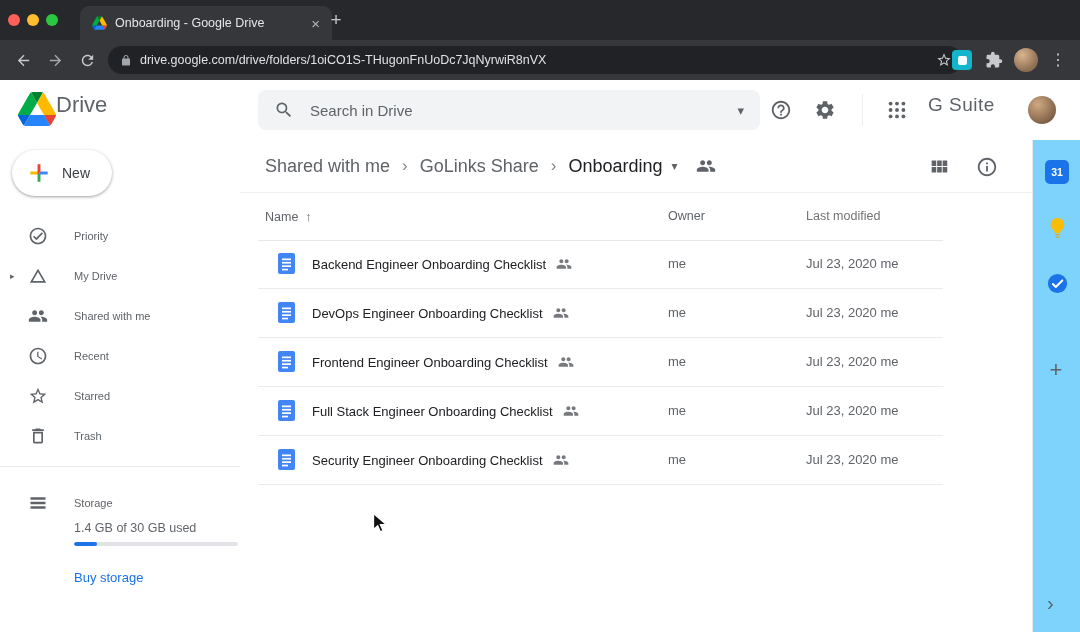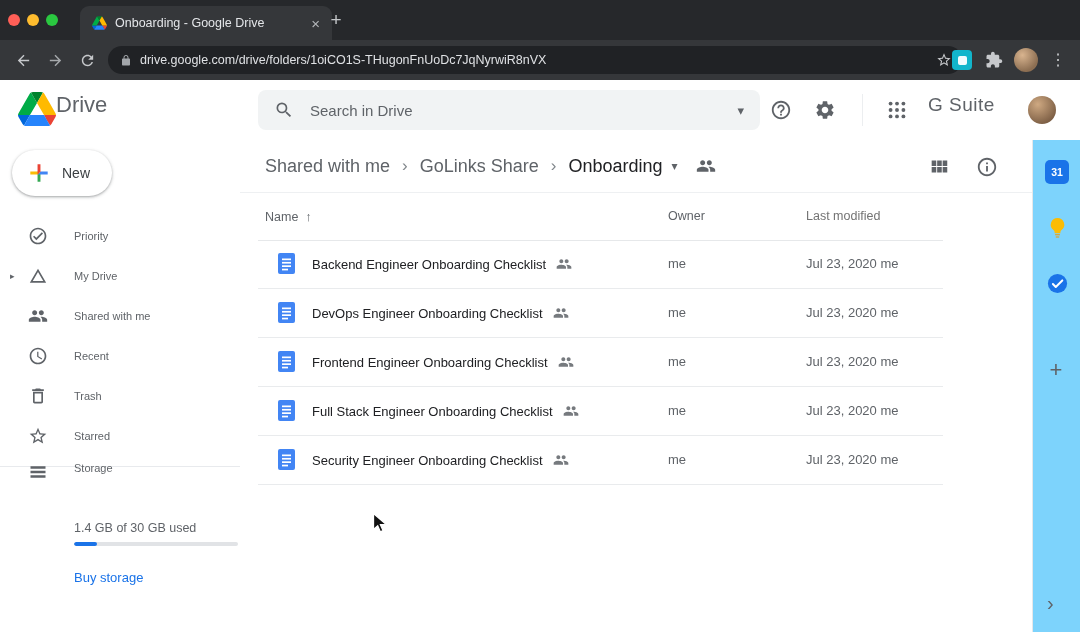--- a/index.html
+++ b/index.html
@@ -64,21 +64,21 @@
            box-shadow:0 1px 2px 0 rgba(60,64,67,.30),0 1px 3px 1px rgba(60,64,67,.15);
            display:inline-flex;align-items:center;gap:10px;padding:0 22px 0 14px;cursor:default}
   .plusc{width:26px;height:26px}
   .new-label{font-size:14px;color:#3c4043}
   .nav-list{position:absolute;top:76px;left:0;width:240px}
   .nav-item{position:relative;height:40px;display:flex;align-items:center}
   .expander{position:absolute;left:10px;top:50%;transform:translateY(-50%);font-size:9px;color:#5f6368}
   .n-ic{width:20px;height:20px;fill:#5f6368;margin-left:28px;flex:0 0 auto}
   .n-lbl{margin-left:26px;font-size:11px;font-weight:500;color:#5f6368;white-space:nowrap}
   .side-div{position:absolute;top:326px;left:0;width:240px;height:1px;background:#e8eaed}
-  .storage-item{position:absolute;top:322px;left:0;width:240px;height:40px;display:flex;}
+  .storage-item{position:absolute;top:343px;left:0;width:240px;height:40px;display:flex;align-items:center}
   .storage-usage{position:absolute;top:381px;left:74px;font-size:12.5px;color:#5f6368}
   .storage-bar{position:absolute;top:402px;left:74px;width:164px;height:4px;border-radius:2px;
                background:#e1e3e6;overflow:hidden}
   .storage-fill{width:14%;height:100%;background:#1a73e8;border-radius:2px}
   .buy-storage{position:absolute;top:430px;left:74px;font-size:13px;font-weight:500;color:#1a73e8}
 
   
   .main{position:absolute;top:140px;left:240px;width:792px;height:492px;background:#fff}
   .toolbar{position:absolute;top:0;left:0;width:100%;height:53px;border-bottom:1px solid #eef0f2;
            display:flex;align-items:center;padding-left:25px;box-sizing:border-box}
@@ -324,29 +324,29 @@
         <span class="n-lbl">Shared with me</span>
       </div>
       <div class="nav-item">
         <svg class="n-ic">
             <use href="#i-clock"></use>
           </svg>
         <span class="n-lbl">Recent</span>
       </div>
       <div class="nav-item">
         <svg class="n-ic">
+            <use href="#i-bstar"></use>
+          </svg>
+        <span class="n-lbl">Starred</span>
+      </div>
+      <div class="nav-item">
+        <svg class="n-ic">
             <use href="#i-trash"></use>
           </svg>
         <span class="n-lbl">Trash</span>
-      </div>
-      <div class="nav-item">
-        <svg class="n-ic">
-            <use href="#i-bstar"></use>
-          </svg>
-        <span class="n-lbl">Starred</span>
       </div>
     </div>
     <div class="side-div"></div>
     <div class="storage-item">
       <svg class="n-ic">
           <use href="#i-storage"></use>
         </svg>
       <span class="n-lbl">Storage</span>
     </div>
     <div class="storage-usage">1.4 GB of 30 GB used</div>

